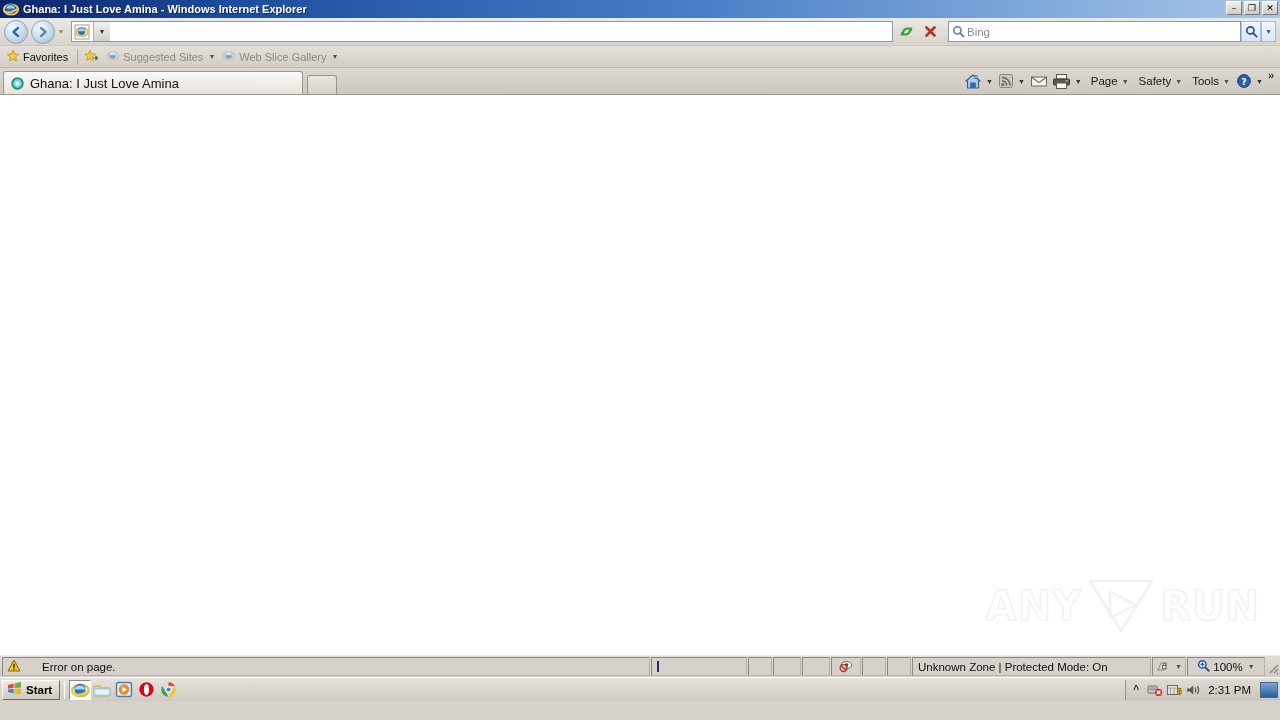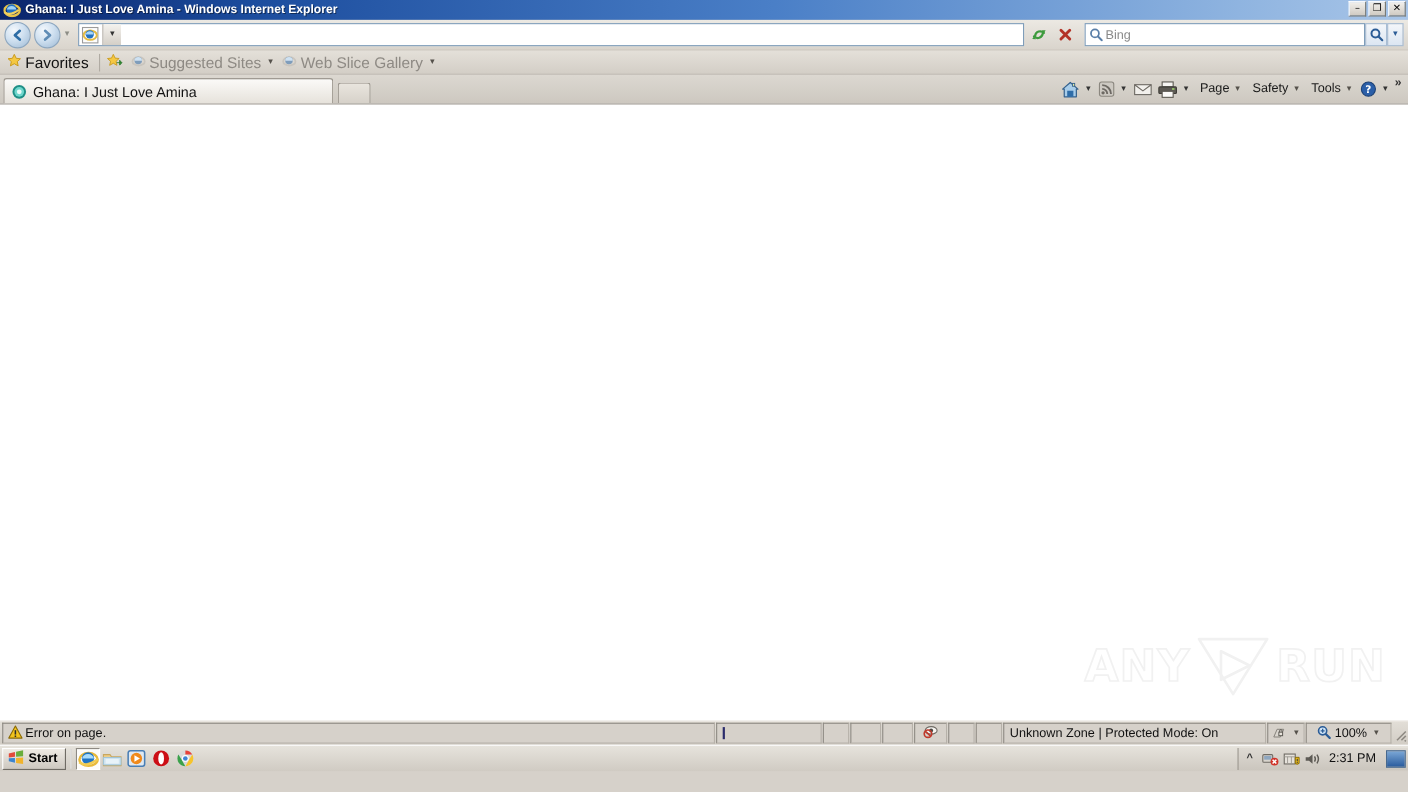--- a/index.html
+++ b/index.html
@@ -73,21 +73,21 @@
     border-left: 1px solid #b5b0a8;
     display: flex; align-items: center; justify-content: center;
     font-size: 7px; color: #333; cursor: pointer;
   }
   .tbtn {
     width: 22px; height: 22px; margin-left: 2px;
     display: flex; align-items: center; justify-content: center;
     cursor: pointer; flex: 0 0 auto; border: 1px solid transparent;
   }
   #searchbox {
-    width: 255px; height: 21px; margin-left: 7px;
+    width: 293px; height: 21px; margin-left: 7px;
     background: #fff; border: 1px solid #7f9db9;
     display: flex; align-items: center; flex: 0 0 auto;
   }
   #searchbox .sicon { width: 18px; display: flex; justify-content: center; flex: 0 0 auto; }
   #searchbox .sph { color: #8a8a8a; font-size: 11.5px; }
   .sbtn {
     width: 20px; height: 21px; flex: 0 0 auto;
     background: linear-gradient(to bottom,#f3f6fa,#dce6f2);
     border: 1px solid #a8bdd4; margin-left: 0;
     display: flex; align-items: center; justify-content: center; cursor: pointer;
@@ -96,21 +96,21 @@
   
   #favbar {
     height: 22px; display: flex; align-items: center;
     background: linear-gradient(to bottom,#e4e0d9,#d3cec6);
     padding: 0 4px; border-bottom: 1px solid #bdb8b0;
   }
   .favitem {
     display: flex; align-items: center; gap: 3px;
     padding: 1px 5px 1px 2px; cursor: pointer; height: 19px;
   }
-  .favitem span.lbl { font-size: 14px; color: #111; }
+  .favitem span.lbl { font-size: 11px; color: #111; }
   .favitem.dim span.lbl { color: #8e8a84; }
   .fav-sep { width: 1px; height: 16px; background: #b0aba3; margin: 0 4px; }
   .caret { font-size: 7px; color: #55514b; margin-left: 2px; }
 
   
   #tabbar {
     height: 26px; display: flex; align-items: flex-end;
     background: linear-gradient(to bottom,#dcd8d1,#cdc8c0);
     padding-left: 3px; position: relative;
   }
@@ -168,21 +168,21 @@
     height: 22px; display: flex; align-items: center;
     background: linear-gradient(to bottom,#e2ded7,#d2cdc5);
     border-top: 1px solid #f2efe9;
   }
   .scell {
     height: 19px; border: 1px solid #b6b1a9;
     border-top-color: #8e8a83; border-left-color: #8e8a83;
     background: #d6d1ca;
     display: flex; align-items: center; margin-right: 1px;
   }
-  #s-error { flex: 0 0 auto; width: 648px; padding-left: 4px; gap: 2px; margin-left: 2px; }
+  #s-error { flex: 0 0 auto; width: 648px; padding-left: 4px; gap: 21px; margin-left: 2px; }
   #s-error .etxt { font-size: 11.5px; color: #111; }
   #s-cursor { width: 96px; padding-left: 5px; }
   #s-cursor .caretbar { width: 2px; height: 11px; background: #2b2b6b; }
   .sblank { width: 24px; }
   .sblank.w2 { width: 28px; }
   #s-popup { width: 30px; justify-content: center; }
   #s-zone { flex: 1 1 auto; padding-left: 5px; min-width: 0; }
   #s-zone .ztxt { font-size: 11.5px; color: #111; white-space: nowrap; }
   #s-lock { width: 34px; justify-content: center; gap: 2px; }
   #s-zoom { width: 78px; justify-content: center; gap: 3px; }

